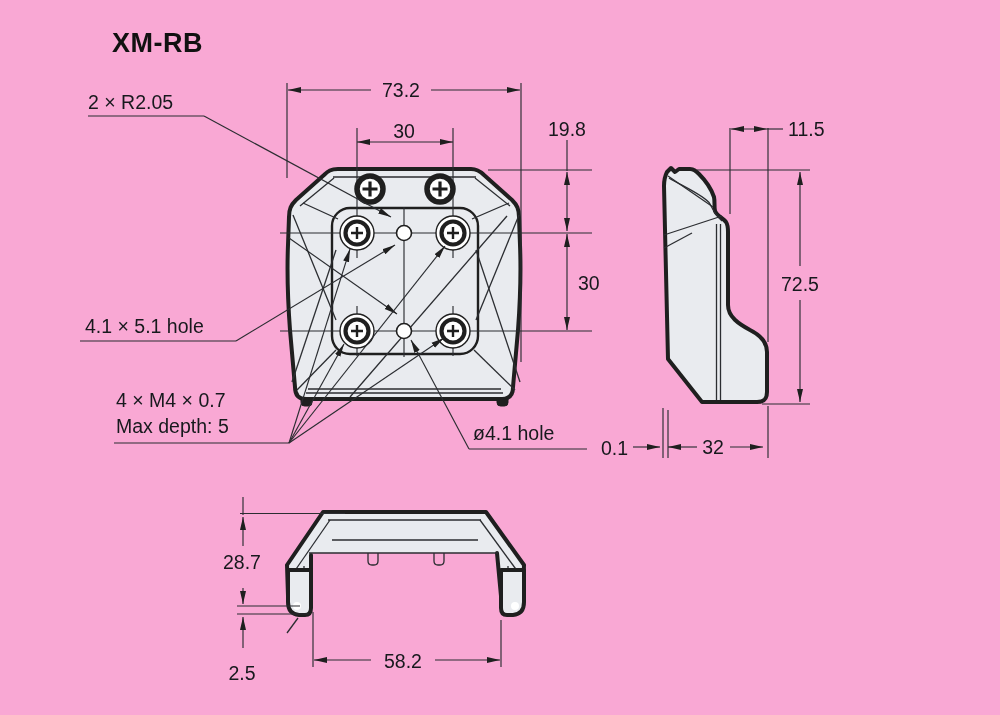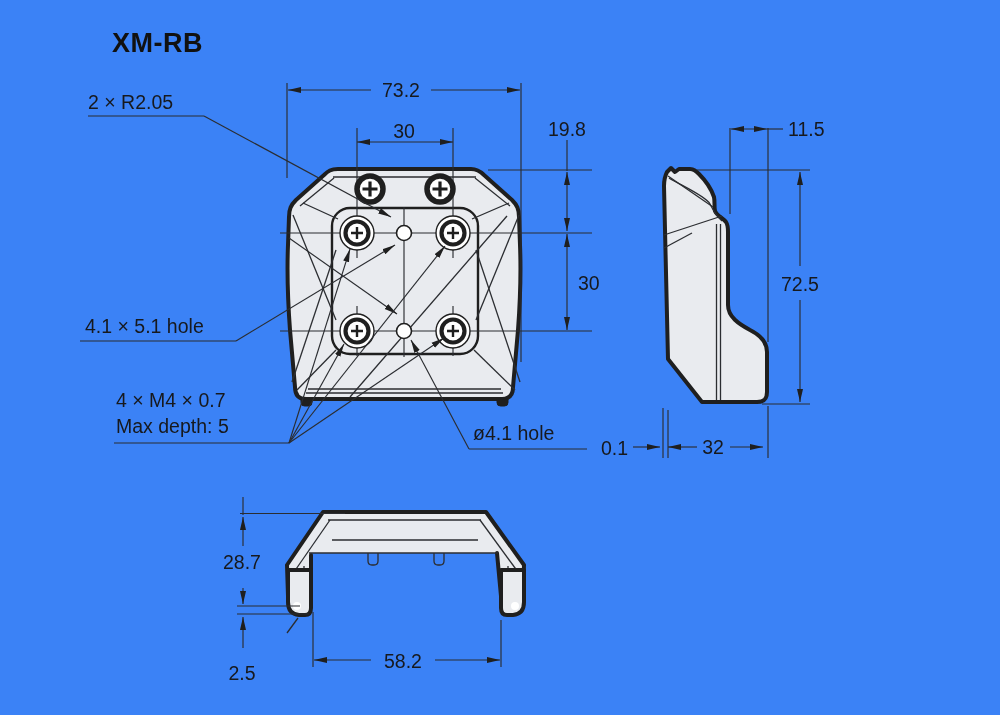--- a/index.html
+++ b/index.html
@@ -1,16 +1,16 @@
 <!DOCTYPE html>
 <html><head>
 <meta charset="utf-8">
 <style>
   html,body{margin:0;padding:0;background:#ffffff;}
-  .page{position:relative;width:1000px;height:715px;background:#3b82f6;overflow:hidden;}
+  .page{position:relative;width:1000px;height:715px;background:#f9a8d4;overflow:hidden;}
   svg{position:absolute;left:0;top:0;}
   .outline{fill:#e9ebef;stroke:#1f1f1f;stroke-width:4;stroke-linejoin:round;stroke-linecap:round;}
   .thick{fill:none;stroke:#1f1f1f;stroke-width:4;stroke-linejoin:round;stroke-linecap:round;}
   .med{fill:none;stroke:#1f1f1f;stroke-width:2.4;}
   .thin{fill:none;stroke:#2b2d31;stroke-width:1.3;}
   .dim{fill:none;stroke:#2b2d31;stroke-width:1.15;}
   .arr{fill:#1f1f1f;}
   .dimtext{font-family:"Liberation Sans",sans-serif;font-size:19.5px;fill:#17191d;}
   .labeltext{font-family:"Liberation Sans",sans-serif;font-size:19.5px;fill:#17191d;}
   .title{font-family:"Liberation Sans",sans-serif;font-size:27px;font-weight:bold;fill:#111;letter-spacing:.5px;}

